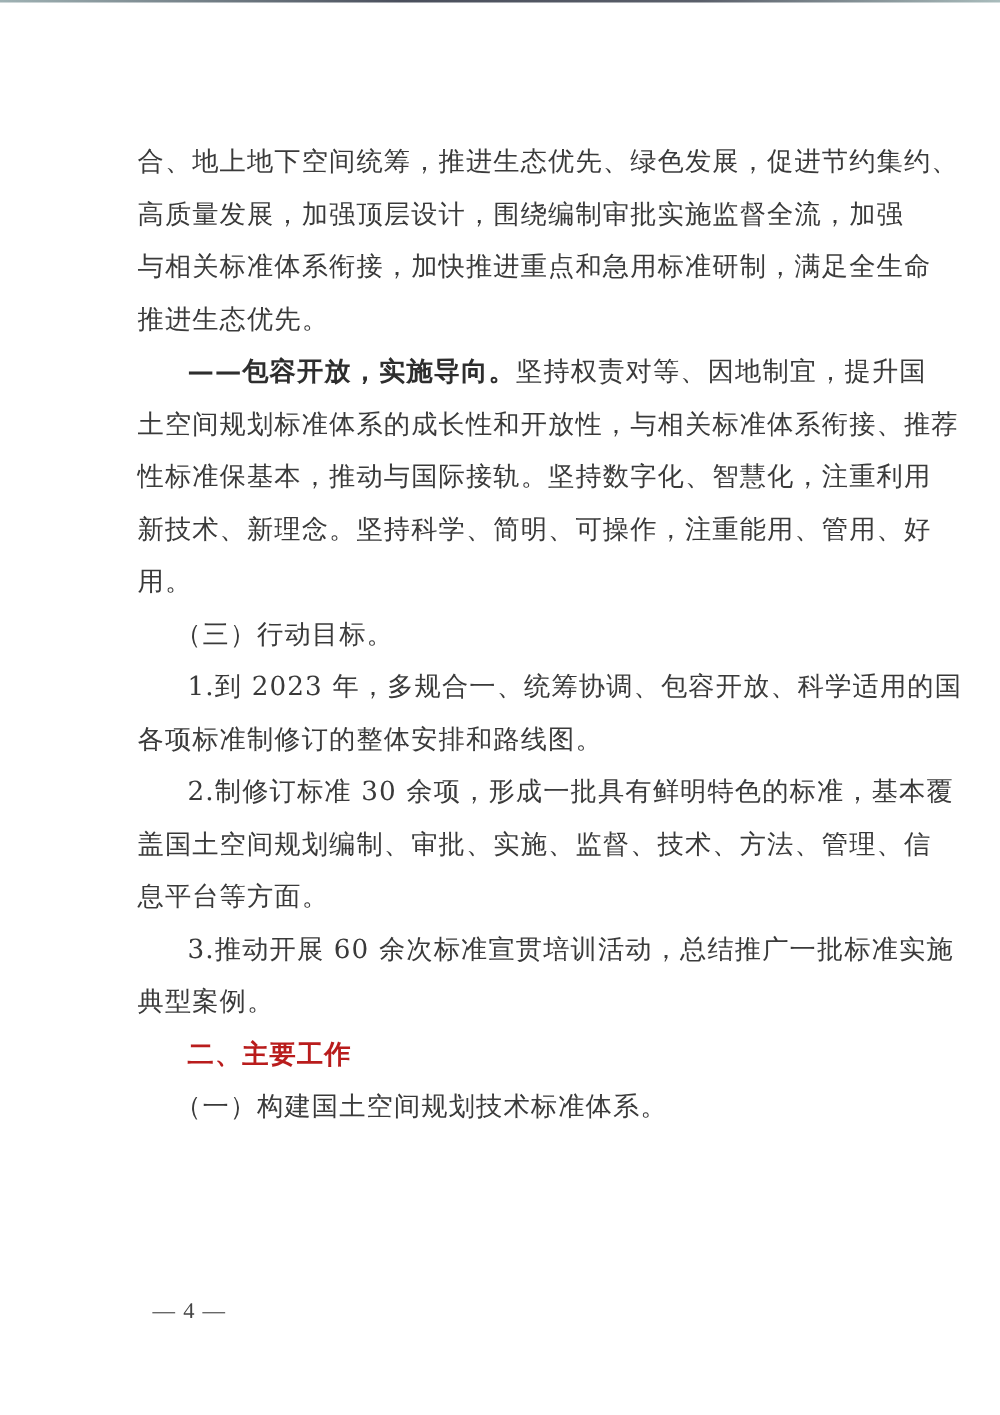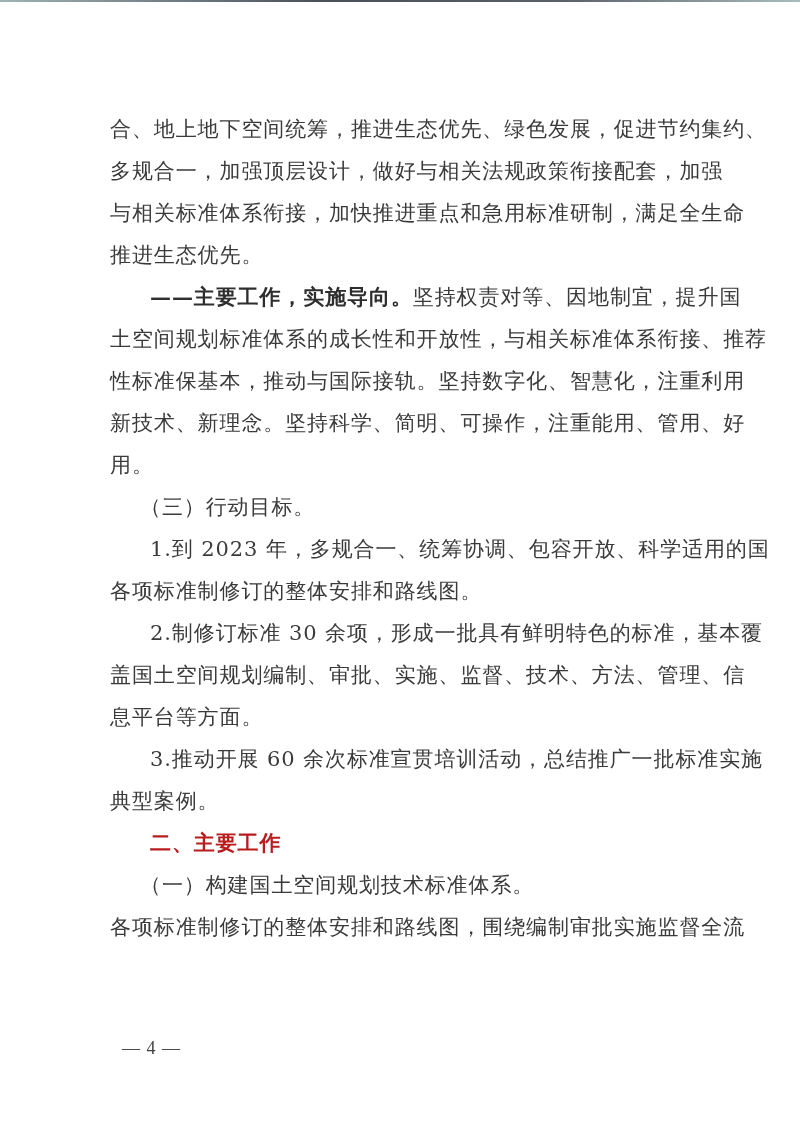--- a/index.html
+++ b/index.html
@@ -17,27 +17,27 @@
   .footer { position: absolute; left: 122px; top: 1038px; font-size: 18px; color: #444; font-family: "Liberation Serif", serif; letter-spacing: 1px; }
 </style>
 </head>
 <body>
 
 <div class="top-edge"></div>
 
 <div class="page">
   <div>
     <div class="line">合、地上地下空间统筹，推进生态优先、绿色发展，促进节约集约、</div>
-    <div class="line">多规合一，加强顶层设计，做好与相关法规政策衔接配套，加强</div>
+    <div class="line">高质量发展，加强顶层设计，围绕编制审批实施监督全流，加强</div>
     <div class="line">与相关标准体系衔接，加快推进重点和急用标准研制，满足全生命</div>
     <div class="line">推进生态优先。</div>
   </div>
 
   <div>
-    <div class="line indent"><span class="bold">——主要工作，实施导向。</span><span>坚持权责对等、因地制宜，提升国</span></div>
+    <div class="line indent"><span class="bold">——包容开放，实施导向。</span><span>坚持权责对等、因地制宜，提升国</span></div>
     <div class="line">土空间规划标准体系的成长性和开放性，与相关标准体系衔接、推荐</div>
     <div class="line">性标准保基本，推动与国际接轨。坚持数字化、智慧化，注重利用</div>
     <div class="line">新技术、新理念。坚持科学、简明、可操作，注重能用、管用、好</div>
     <div class="line">用。</div>
   </div>
 
   <div class="line indent" style="padding-left:30px">（三）行动目标。</div>
 
   <div>
     <div class="line indent">1.到 2023 年，多规合一、统筹协调、包容开放、科学适用的国</div>
@@ -53,17 +53,16 @@
   <div>
     <div class="line indent">3.推动开展 60 余次标准宣贯培训活动，总结推广一批标准实施</div>
     <div class="line">典型案例。</div>
   </div>
 
   <div class="line indent heading">二、主要工作</div>
 
   <div class="line indent" style="padding-left:30px">（一）构建国土空间规划技术标准体系。</div>
 
   <div>
-    <div class="line">各项标准制修订的整体安排和路线图，围绕编制审批实施监督全流</div>
   </div>
 </div>
 
 <div class="footer">— 4 —</div>
 
 </body></html>

